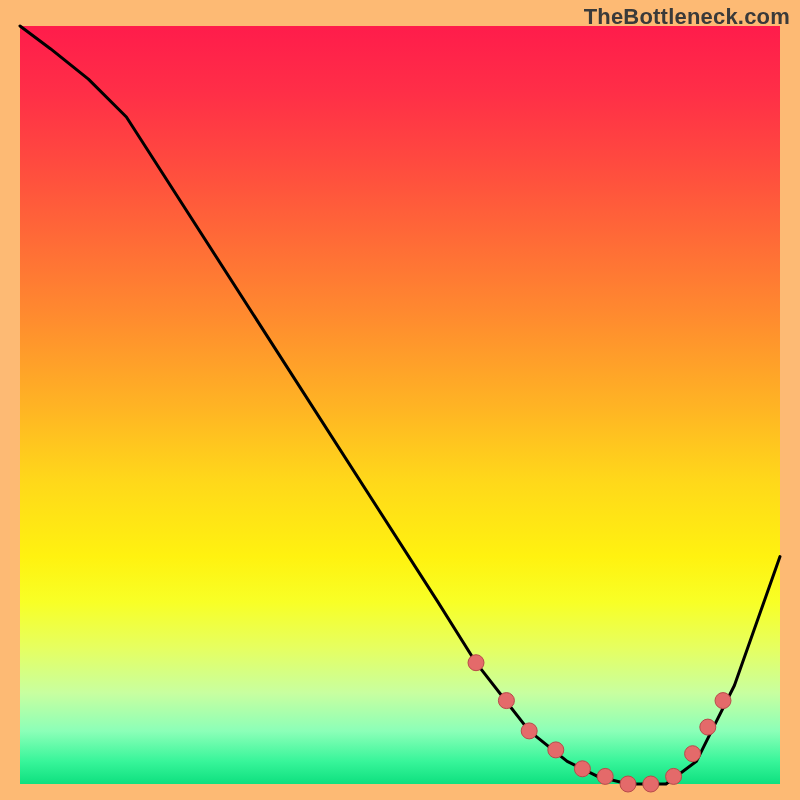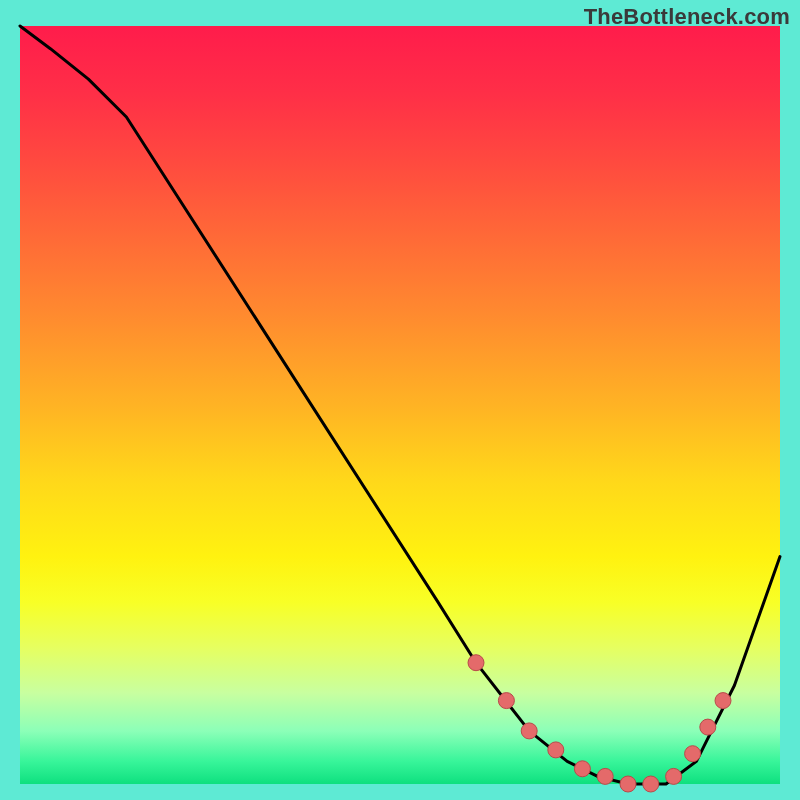--- a/index.html
+++ b/index.html
@@ -8,21 +8,21 @@
     width: 800px;
     height: 800px;
     background: #000;
     font-family: Arial, Helvetica, sans-serif;
     overflow: hidden;
   }
   .frame {
     position: relative;
     width: 800px;
     height: 800px;
-    background: #5eead4;
+    background: #fdba74;
   }
   .watermark {
     position: absolute;
     top: 4px;
     right: 10px;
     color: #3a3a3a;
     font-size: 22px;
     font-weight: 600;
     letter-spacing: 0.2px;
     user-select: none;

